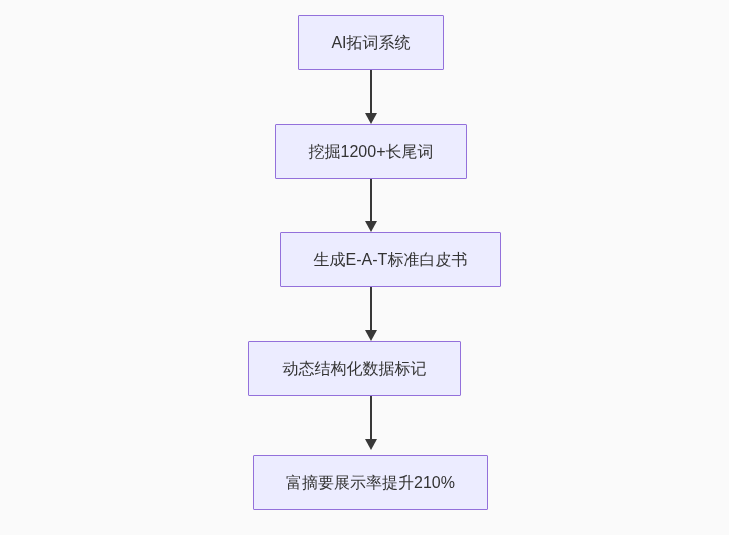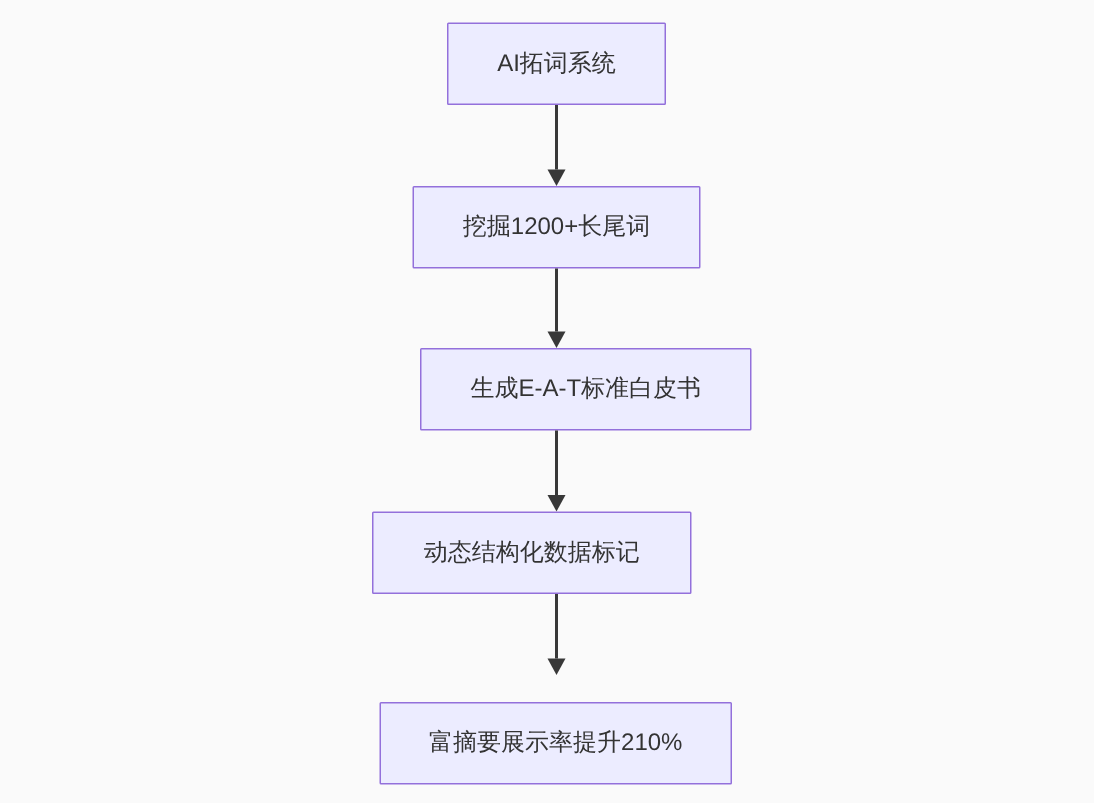--- a/index.html
+++ b/index.html
@@ -67,21 +67,21 @@
   </div>
 
   <div class="node" style="left:261px; top:232px; width:221px; height:55px;margin-left:19px;">
     <span>生成E-A-T标准白皮书</span>
   </div>
 
   <div class="node" style="left:248px; top:341px; width:213px; height:55px;">
     <span>动态结构化数据标记</span>
   </div>
 
-  <div class="node" style="left:253px; top:468px; width:235px; height:55px;">
+  <div class="node" style="left:253px; top:455px; width:235px; height:55px;">
     <span>富摘要展示率提升210%</span>
   </div>
 
   <div class="edge" style="left:365px; top:70px; height:54px;">
     <div class="edge-line"></div>
     <div class="edge-head"></div>
   </div>
 
   <div class="edge" style="left:365px; top:179px; height:53px;">
     <div class="edge-line"></div>

